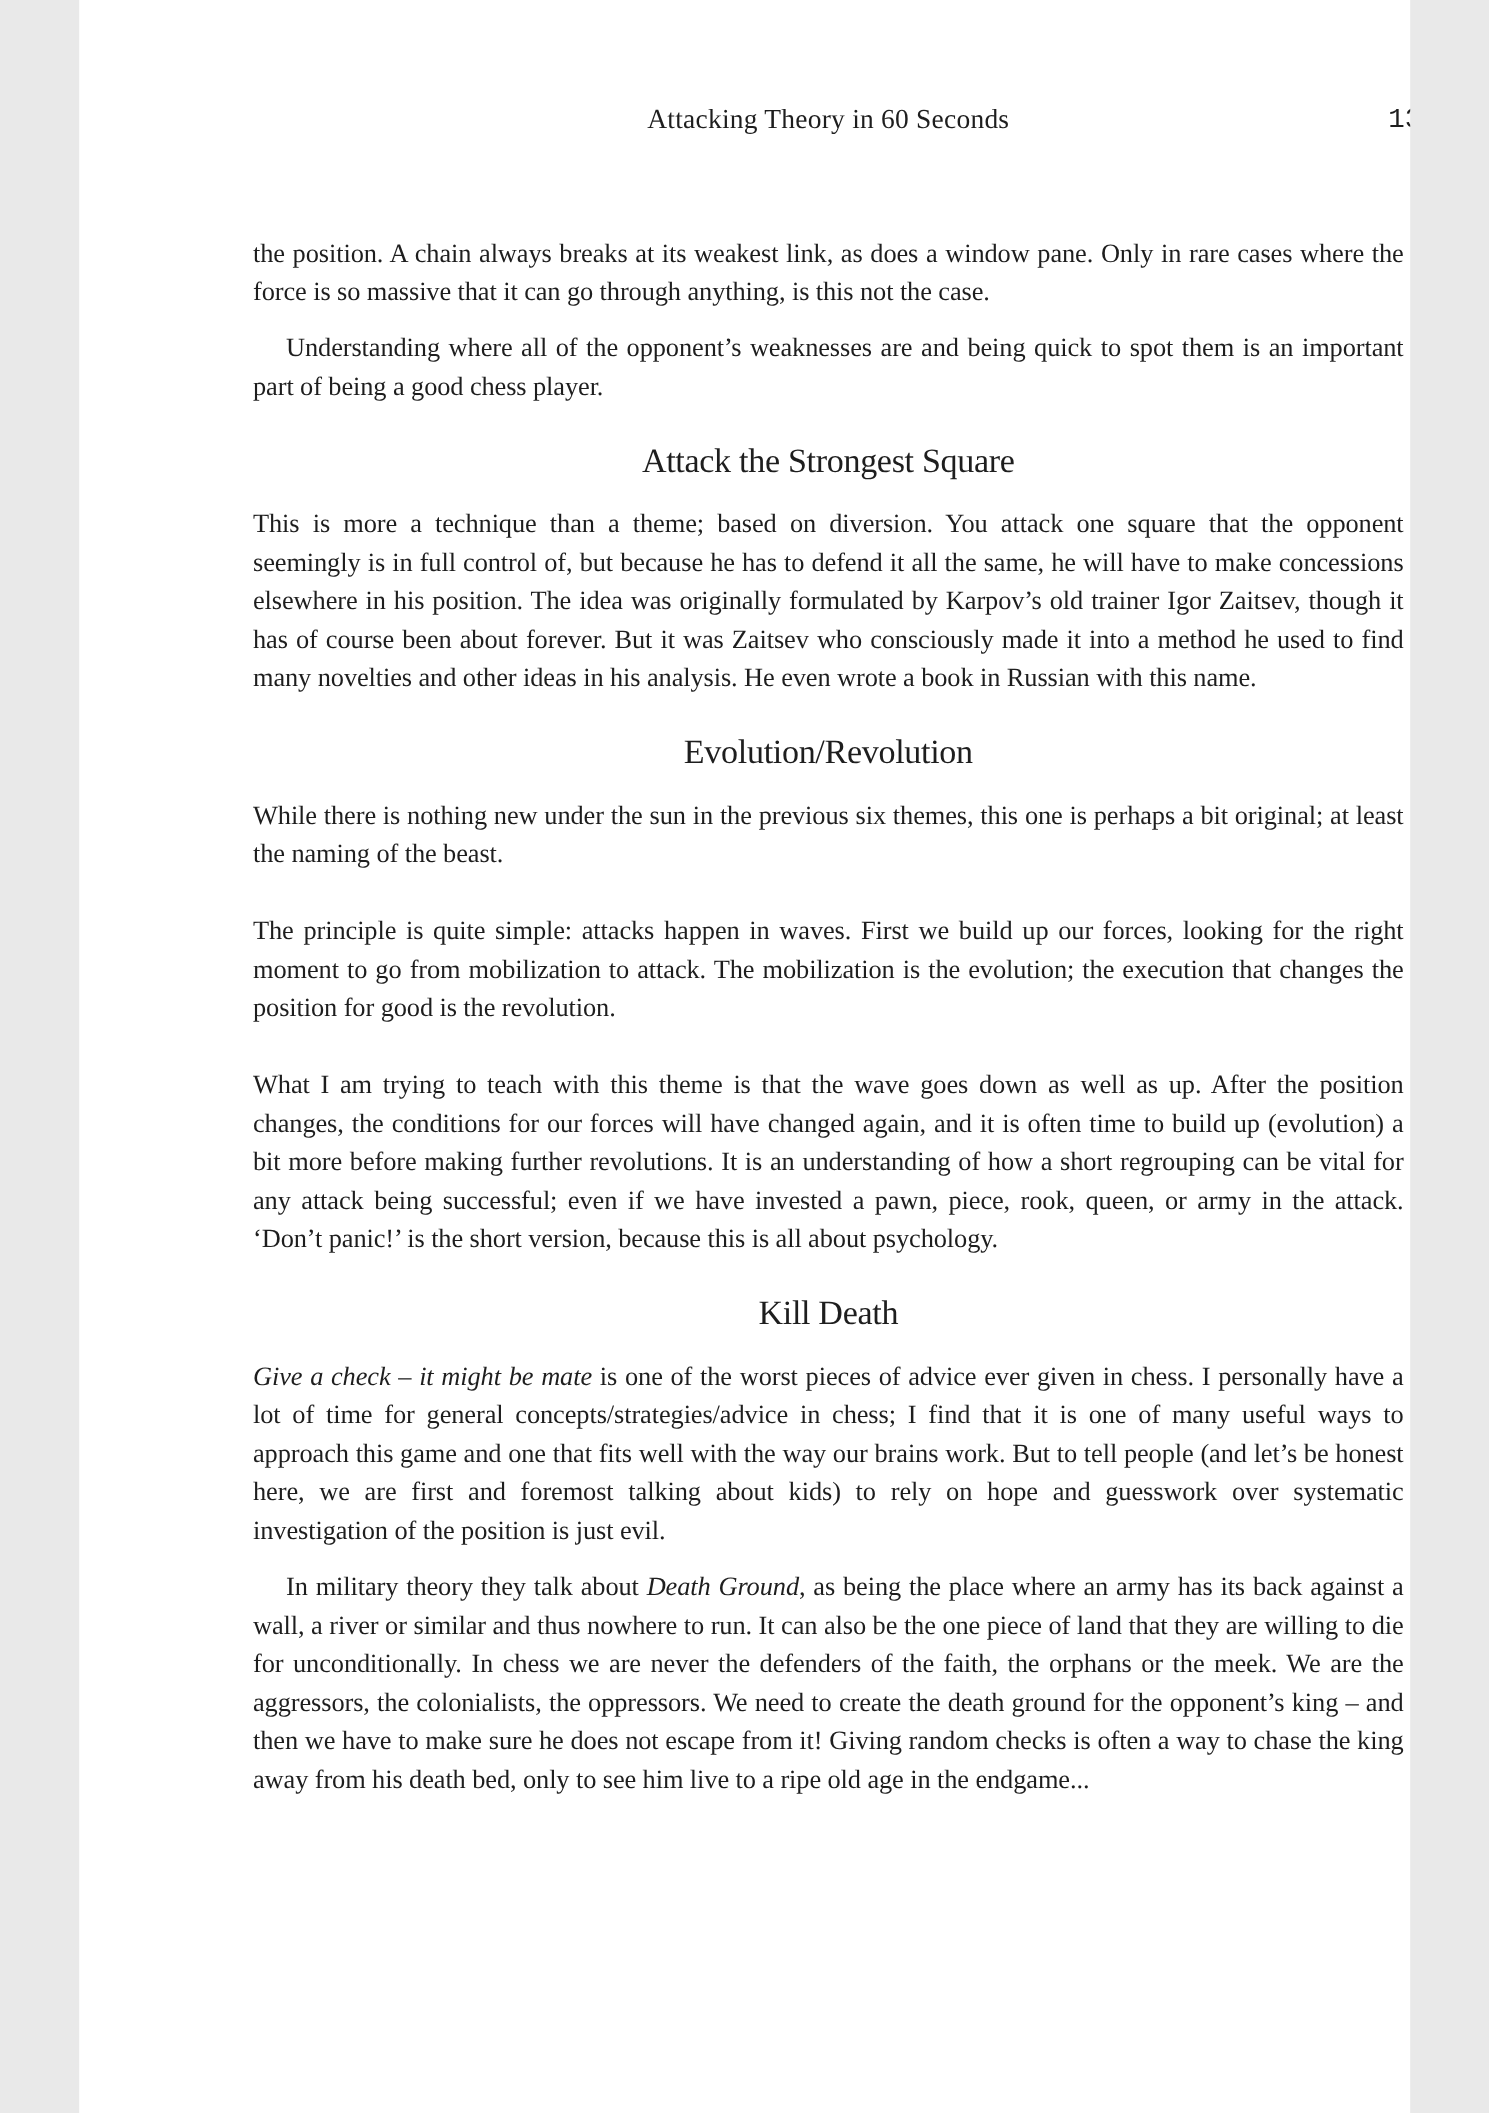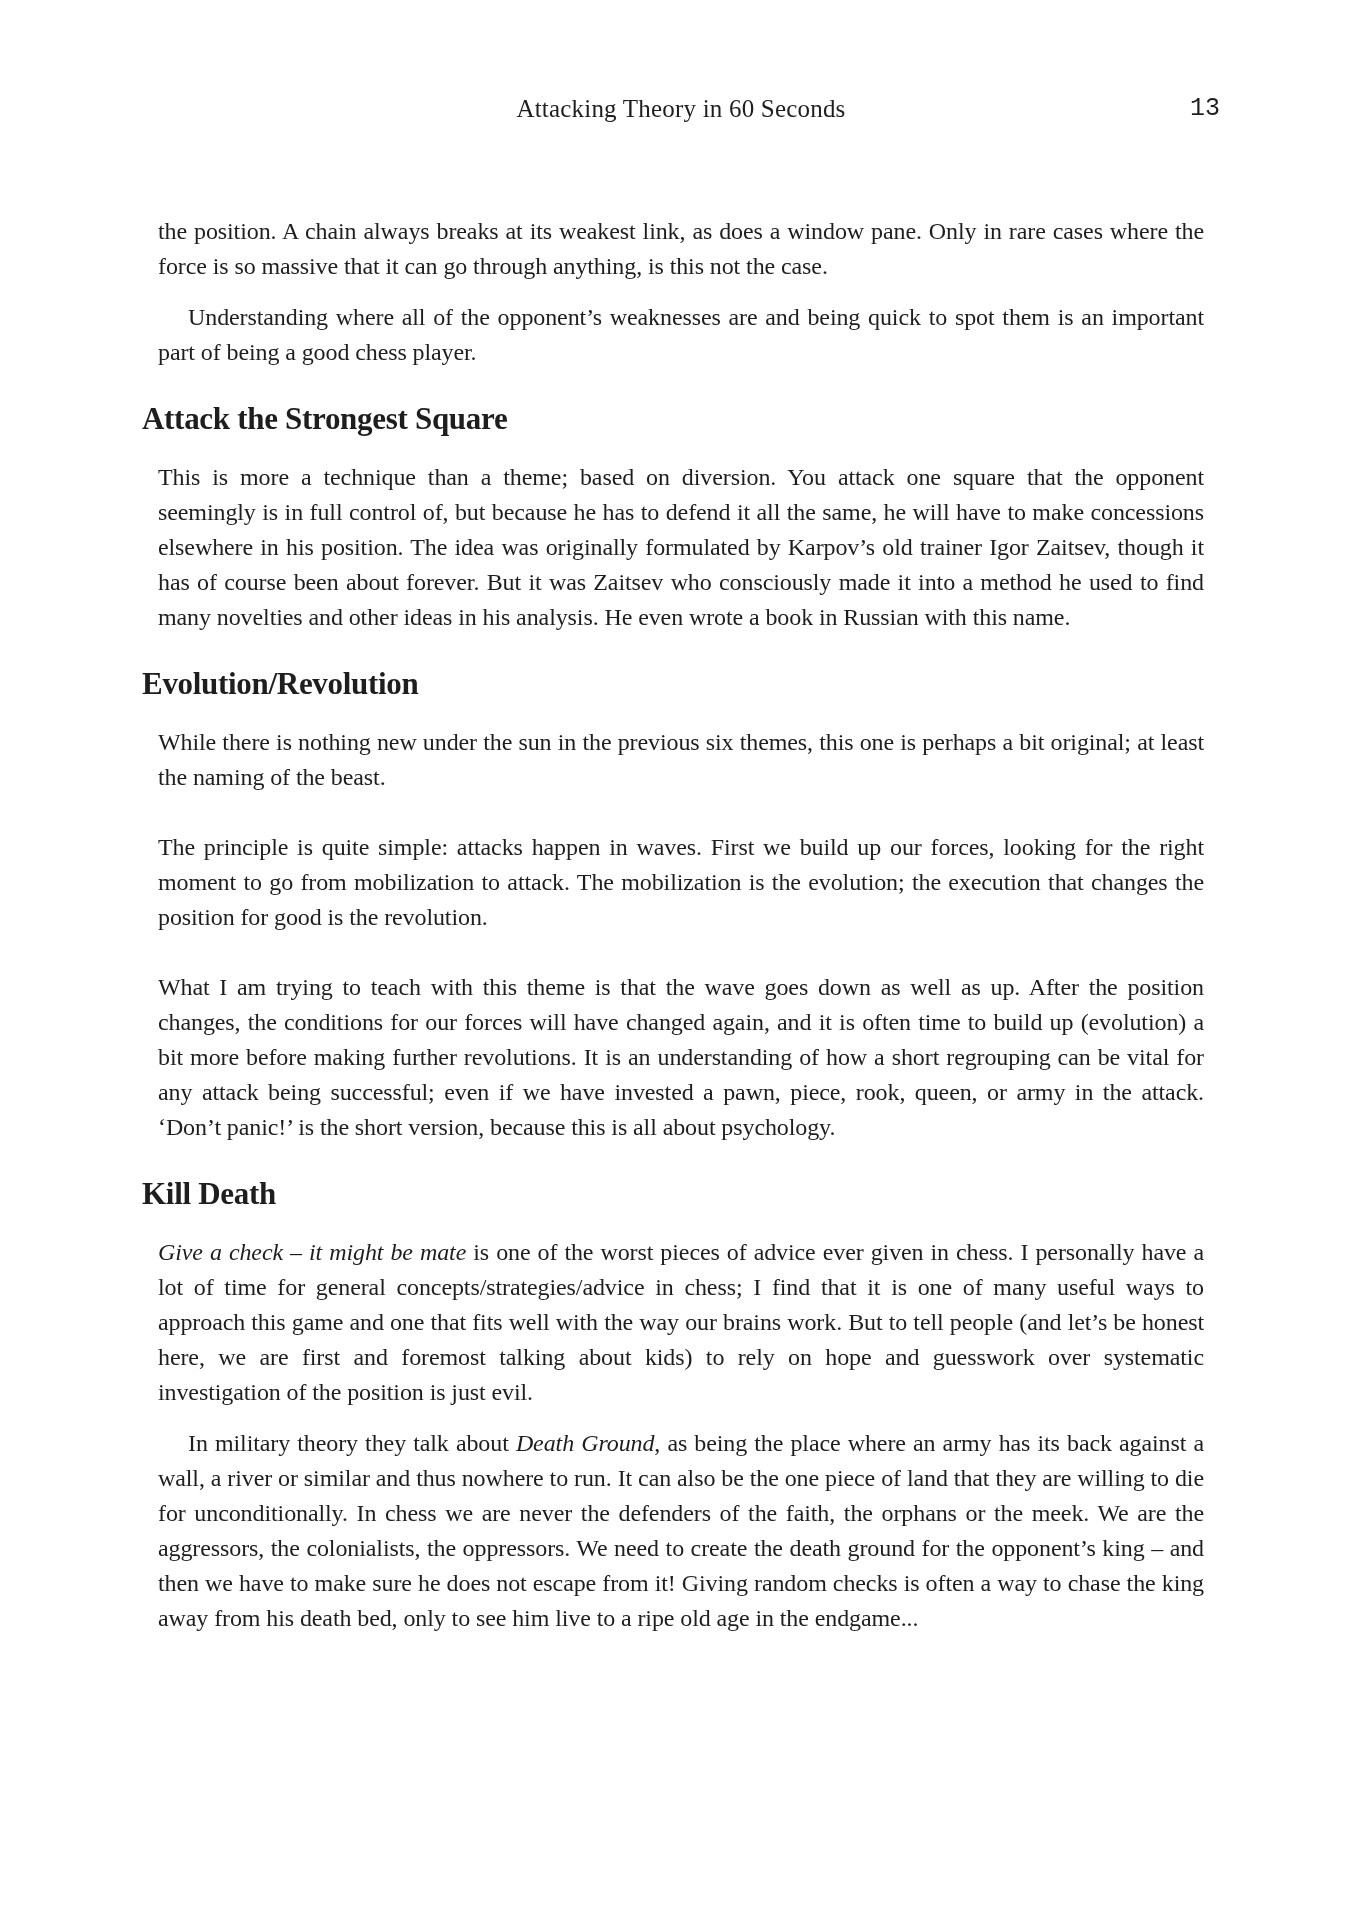--- a/index.html
+++ b/index.html
@@ -2,21 +2,21 @@
 <html><head>
 <meta charset="utf-8">
 <style>
   html, body {
     margin: 0;
     padding: 0;
     background: #e9e9e9;
   }
   .book-page {
     position: relative;
-    width: 1354px;
+    width: 1210px;
     height: 1921px;
     margin: 0 auto;
     background: #ffffff;
     font-family: "Liberation Serif", "DejaVu Serif", serif;
     color: #1e1e1e;
     overflow: hidden;
   }
   .running-head {
     position: absolute;
     top: 92px;
@@ -51,21 +51,22 @@
     margin: 16px;
   }
   .content p.indent {
     text-indent: 30px;
   }
   .content p.gap {
     margin-top: 35px;
   }
   .section-heading {
     font-size: 31px;
-    font-weight: bold;
+    font-weight: normal;
+    text-align: center;
     line-height: 42px;
     margin: 28px 0 20px 0;
     letter-spacing: -0.3px;
     text-indent: 0;
   }
   .seg-italic {
     font-style: italic;
   }
 </style>
 </head>

